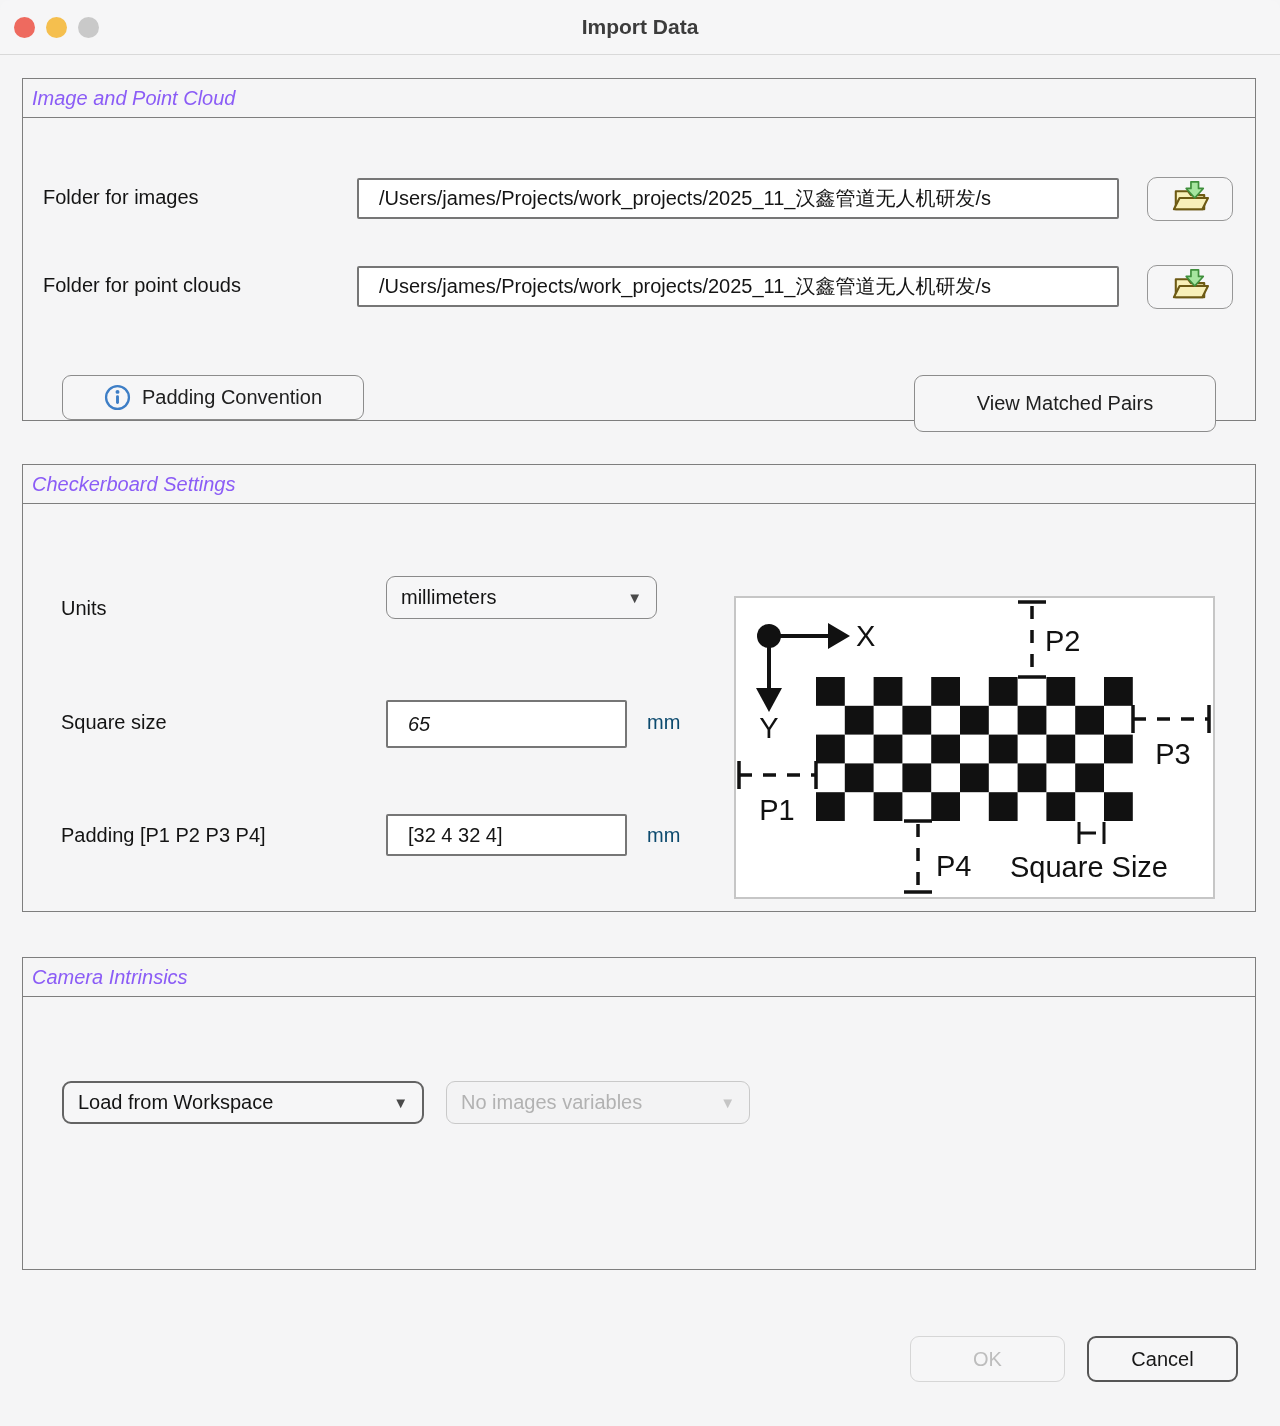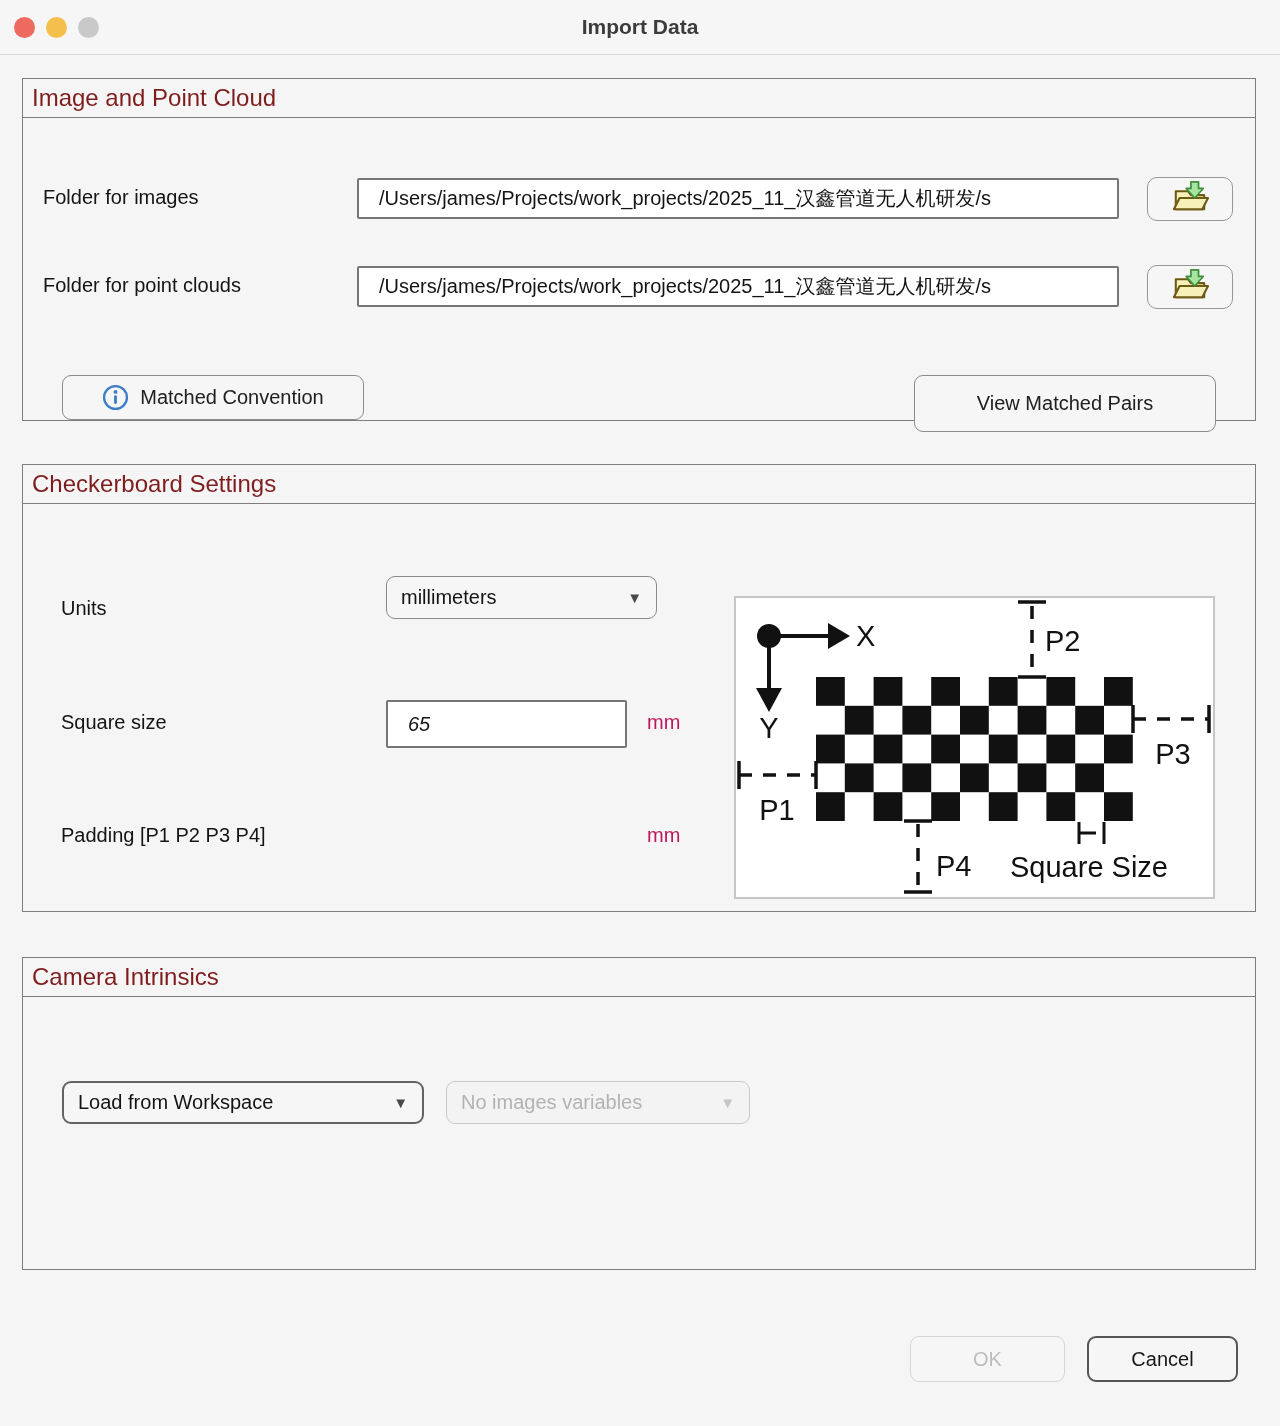--- a/index.html
+++ b/index.html
@@ -26,25 +26,25 @@
     font-size:21px; font-weight:bold; color:#3c3c3c;
   }
   
   .panel{
     position:absolute; left:22px; width:1234px;
     border:1.5px solid #7e7e7e; background:#f5f5f6; box-sizing:border-box;
   }
   .panel-header{
     height:38px; border-bottom:1.5px solid #7e7e7e;
     display:flex; align-items:center; padding-left:9px;
-    font-size:24px; color:#7f1d1d;
+    font-size:20px; color:#8b5cf6;font-style:italic;
   }
   .panel-body{position:relative; width:100%;}
   .form-label{position:absolute; font-size:20px; color:#141414; white-space:nowrap;}
-  .unit-label{position:absolute; font-size:20px; color:#be185d;}
+  .unit-label{position:absolute; font-size:20px; color:#0c4a6e;}
   
   .text-field{
     position:absolute; box-sizing:border-box;
     border:2px solid #767676; border-radius:2px; background:#ffffff;
     font-family:"Liberation Sans", sans-serif; font-size:20px; color:#141414;
     padding:0 20px; outline:none;
   }
   
   .btn{
     position:absolute; box-sizing:border-box;
@@ -115,21 +115,21 @@
       </div>
 
       <div class="btn" style="left:39px; top:257px; width:302px; height:45px;">
         <span style="display:flex;">
           <svg width="27" height="27" viewBox="0 0 26 26">
             <circle cx="13" cy="13" r="11" fill="none" stroke="#3d7ec6" stroke-width="2.2"></circle>
             <circle cx="13" cy="7.6" r="1.9" fill="#3d7ec6"></circle>
             <rect x="11.6" y="10.8" width="2.8" height="8.4" rx="1.3" fill="#3d7ec6"></rect>
           </svg>
         </span>
-        <span>Matched Convention</span>
+        <span>Padding Convention</span>
       </div>
 
       <div class="btn" style="left:891px; top:257px; width:302px; height:57px;">
         <span>View Matched Pairs</span>
       </div>
     </div>
   </div>
 
   <div class="panel" style="top:464px; height:448px;">
     <div class="panel-header">Checkerboard Settings</div>
@@ -138,20 +138,21 @@
       <div class="dropdown dd-normal" style="left:363px; top:72px; width:271px; height:43px;">
         <span>millimeters</span>
         <span class="dd-arrow">▼</span>
       </div>
 
       <div class="form-label" style="left:38px; top:207px;">Square size</div>
       <input class="text-field" style="left: 363px; top: 196px; width: 241px; height: 48px; font-style: italic;" value="65">
       <div class="unit-label" style="left:624px; top:207px;">mm</div>
 
       <div class="form-label" style="left:38px; top:320px;">Padding [P1 P2 P3 P4]</div>
+      <input class="text-field" style="left: 363px; top: 310px; width: 241px; height: 42px;" value="[32 4 32 4]">
       <div class="unit-label" style="left:624px; top:320px;">mm</div>
 
       <div class="diagram" style="left:711px; top:92px; width:481px; height:303px;">
         <svg width="477" height="299" viewBox="0 0 477 299" font-family="Liberation Sans, sans-serif">
 
           <circle cx="33" cy="38" r="12" fill="#111"></circle>
           <line x1="33" y1="38" x2="92" y2="38" stroke="#111" stroke-width="4"></line>
           <polygon points="92,25 92,51 114,38" fill="#111"></polygon>
           <text x="120" y="48" font-size="29" fill="#111">X</text>
           <line x1="33" y1="38" x2="33" y2="90" stroke="#111" stroke-width="4"></line>

